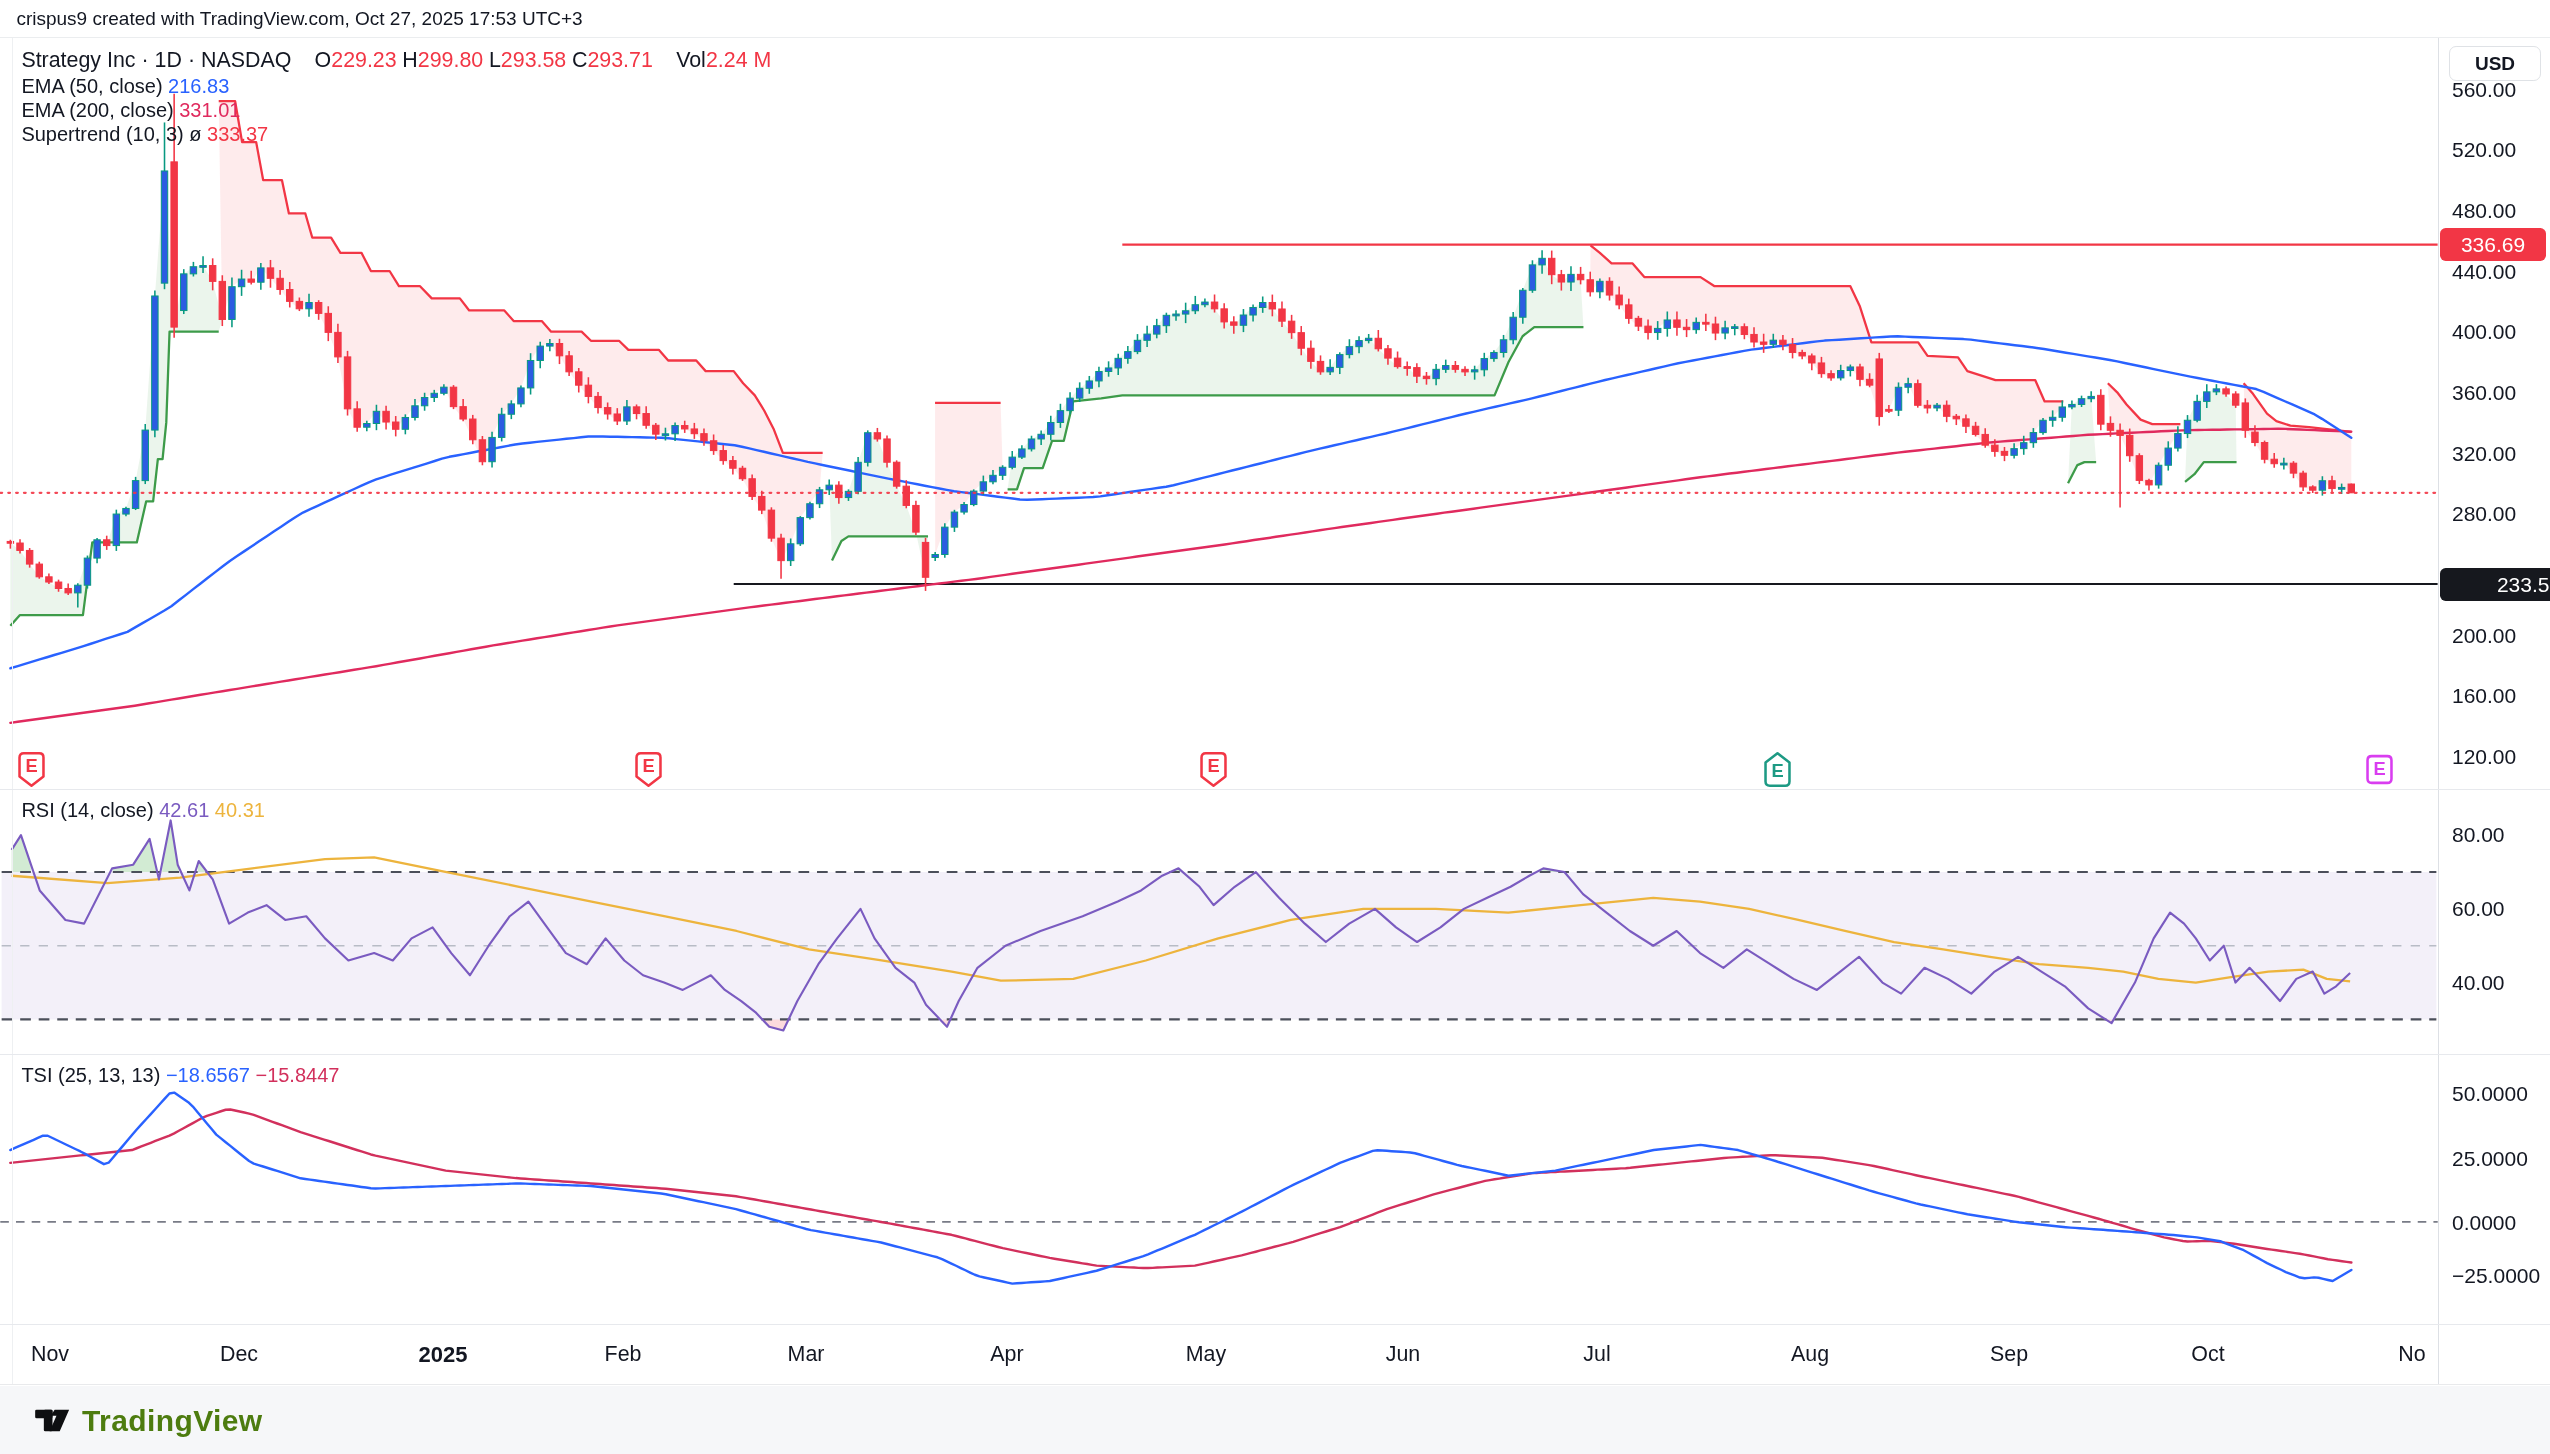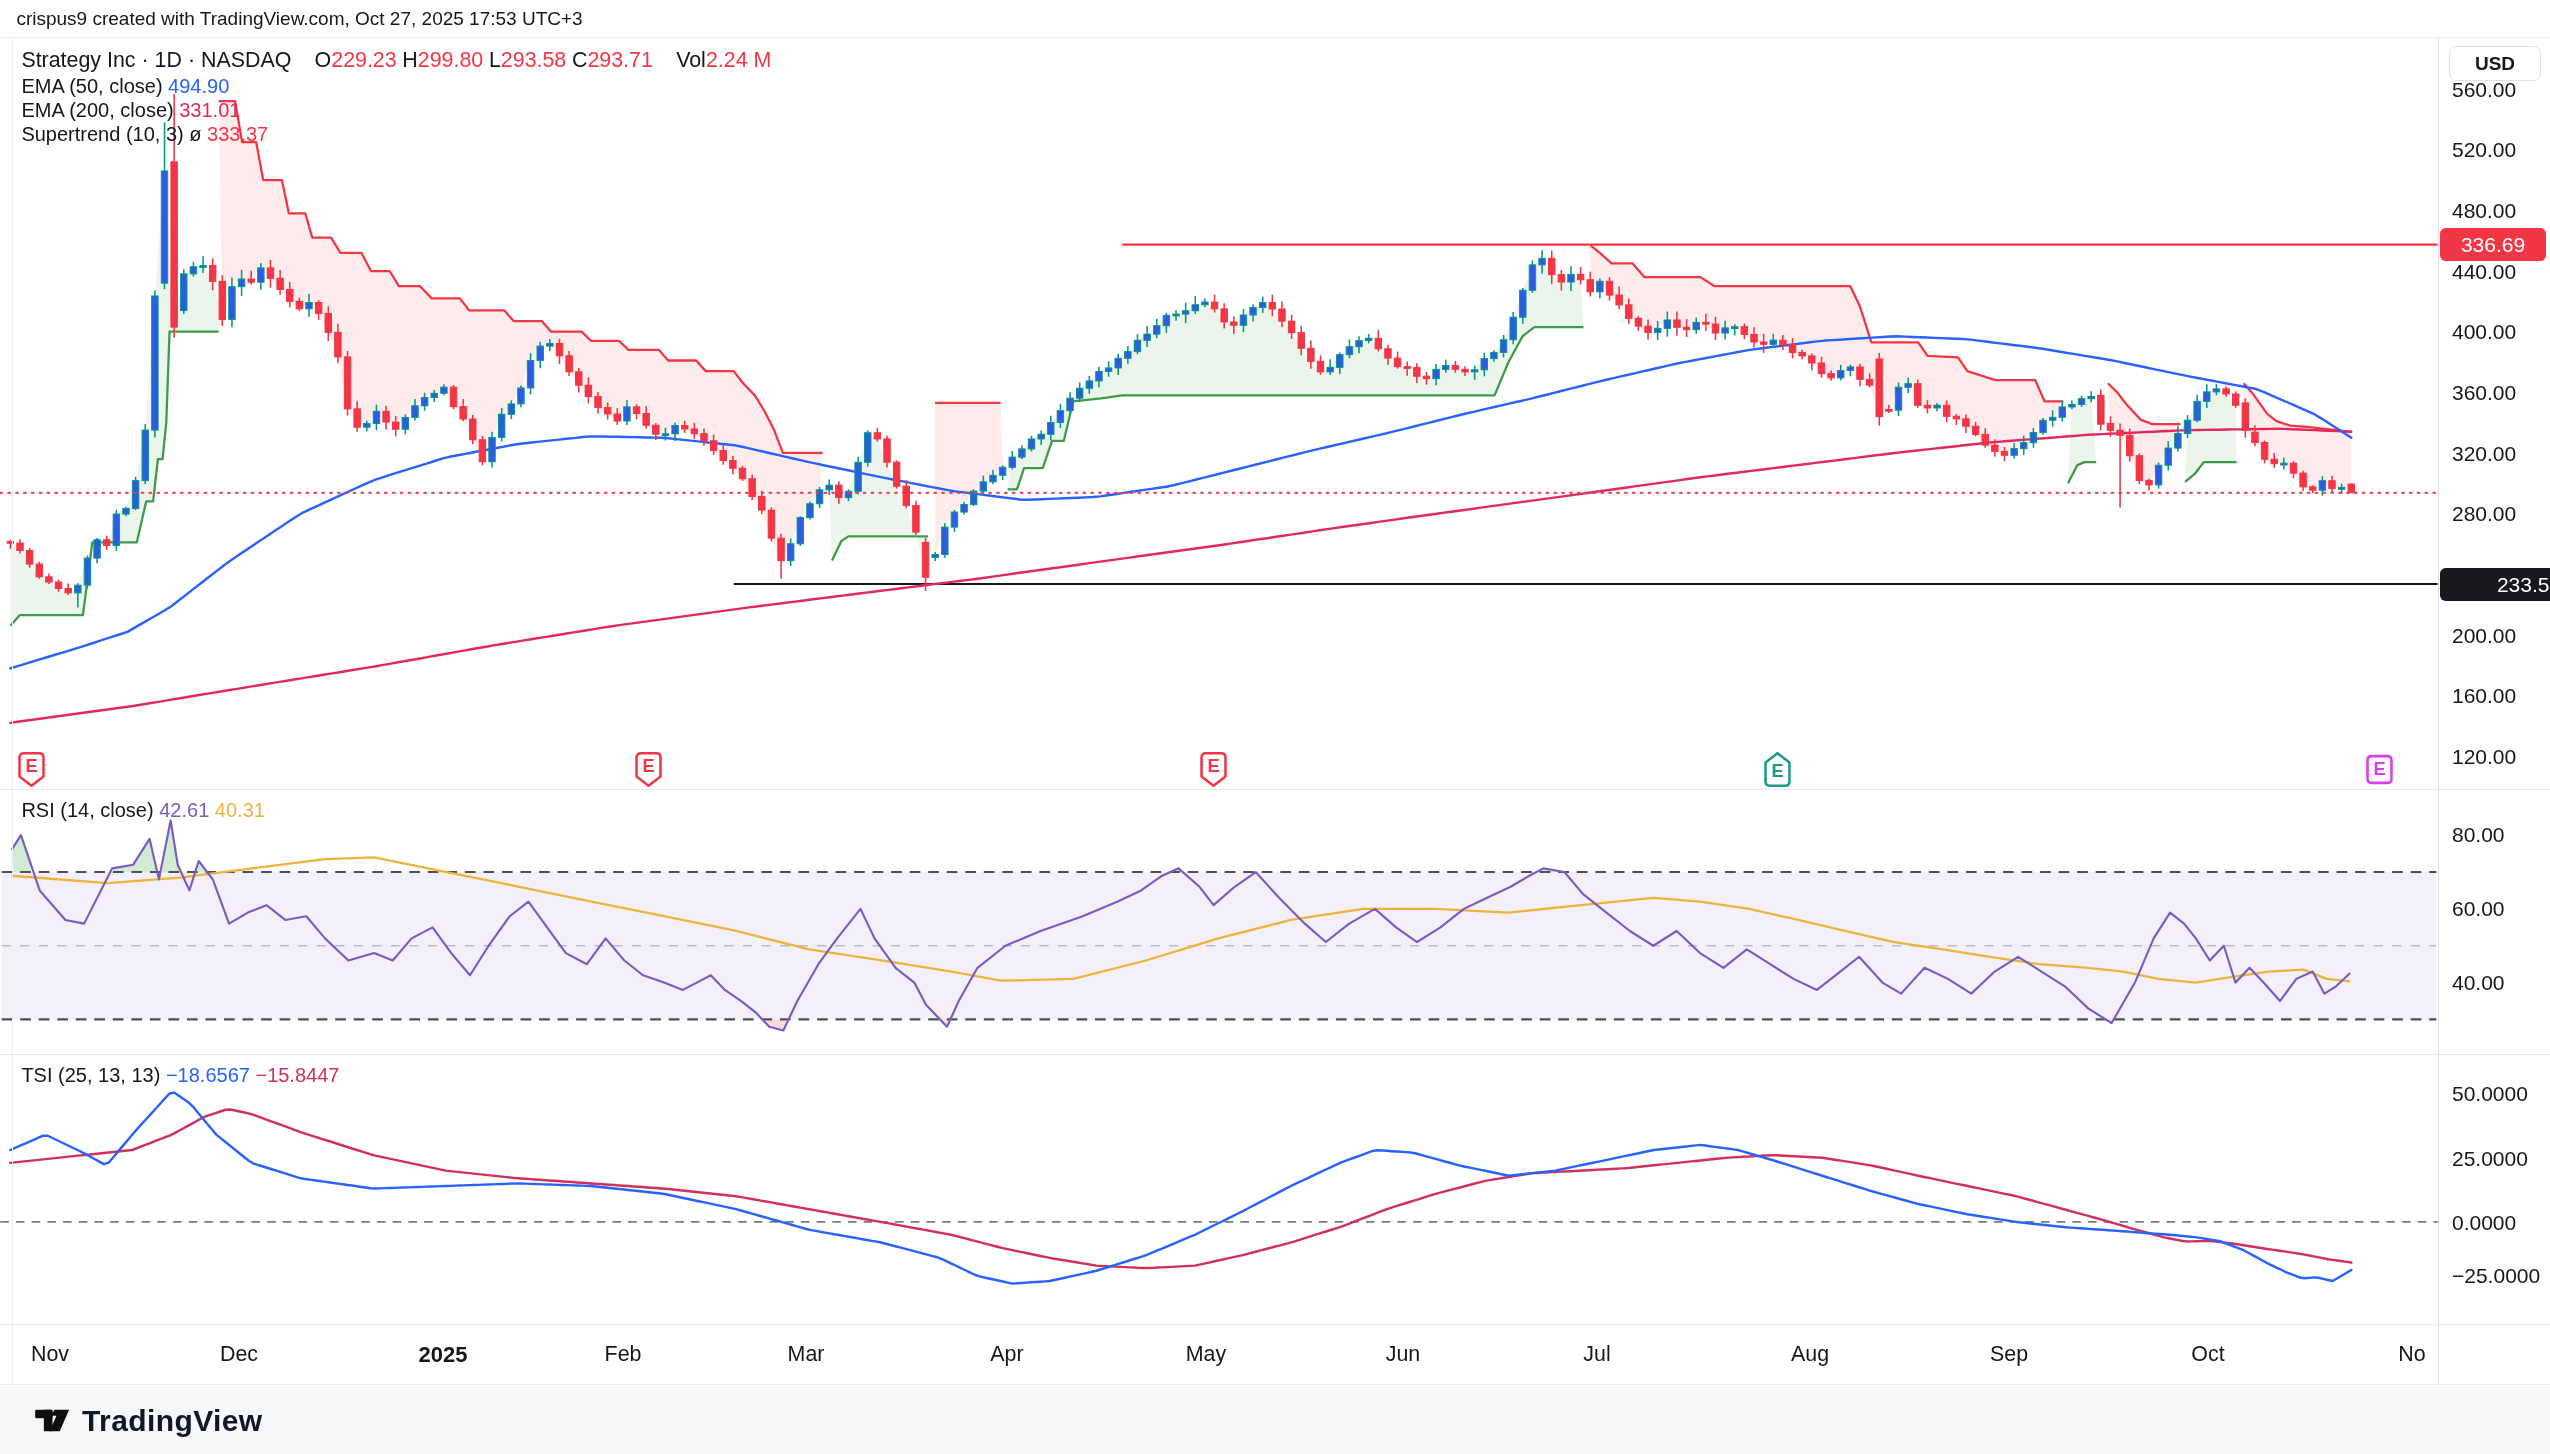--- a/index.html
+++ b/index.html
@@ -18,21 +18,21 @@
   .ind-row{font-size:20px;height:24px;line-height:24px;white-space:nowrap;}
   .sub-legend{position:absolute;left:21.4px;z-index:20;font-size:20px;white-space:nowrap;}
   .val-red{color:#f23645;}
   .lg-gap{display:inline-block;width:11.4px;}
   .lg-sgap{display:inline-block;width:5.7px;}
   #time-axis{position:absolute;left:0;top:1326px;width:2438px;height:59px;z-index:5;overflow:hidden;}
   .month-lbl{position:absolute;top:15.7px;transform:translateX(-50%);font-size:21.4px;color:#131722;white-space:nowrap;}
   .month-lbl.bold{font-weight:700;font-size:22px;}
   #bottom-bar{position:absolute;left:0;top:1386px;width:2550px;height:69px;background:#f6f7f9;display:flex;align-items:center;z-index:3;}
   #tv-logo{display:flex;align-items:center;margin-left:33px;}
-  #tv-logo-text{font-size:30px;font-weight:800;color:#0f172a;margin-left:10px;letter-spacing:0.4px;}
+  #tv-logo-text{font-size:30px;font-weight:800;color:#4d7c0f;margin-left:10px;letter-spacing:0.4px;}
   .e-badge{position:absolute;width:31px;height:39px;z-index:12;}
 </style>
 </head>
 <body>
 
 <div id="page">
 
   <div id="attribution">
     <span>crispus9 created with TradingView.com, Oct 27, 2025 17:53 UTC+3</span>
   </div>
@@ -585,21 +585,21 @@
       <span> </span><span>·</span><span> </span>
       <span>1D</span>
       <span> </span><span>·</span><span> </span>
       <span>NASDAQ</span>
       <span class="lg-gap"></span>
       <span id="ohlc-fields"><span>O</span><span class="val-red">229.23</span><span class="lg-sgap"></span><span>H</span><span class="val-red">299.80</span><span class="lg-sgap"></span><span>L</span><span class="val-red">293.58</span><span class="lg-sgap"></span><span>C</span><span class="val-red">293.71</span><span class="lg-sgap"></span></span>
       <span class="lg-sgap"></span>
       <span>Vol</span><span class="val-red">2.24 M</span>
     </div>
     <div id="indicator-rows">
-        <div class="ind-row"><span>EMA (50, close)</span><span style="color: rgb(41, 98, 255);">  494.90</span></div>
+        <div class="ind-row"><span>EMA (50, close)</span><span style="color: rgb(41, 98, 255);">  216.83</span></div>
         <div class="ind-row"><span>EMA (200, close)</span><span style="color: rgb(224, 42, 94);">  331.01</span></div>
         <div class="ind-row"><span>Supertrend (10, 3)</span><span>  ø</span><span style="color: rgb(242, 54, 69);">  333.37</span></div>
       </div>
   </div>
 
   <div class="sub-legend" style="top:799px;" id="legend-rsi"><span>RSI (14, close)</span><span style="color: rgb(122, 91, 192);">  42.61</span><span style="color: rgb(237, 180, 61);">  40.31</span></div>
   <div class="sub-legend" style="top:1064px;" id="legend-tsi"><span>TSI (25, 13, 13)</span><span style="color: rgb(41, 98, 255);">  −18.6567</span><span style="color: rgb(210, 48, 92);">  −15.8447</span></div>
 
   <div id="time-axis">
       <div class="month-lbl" style="left: 50px;">Nov</div>

